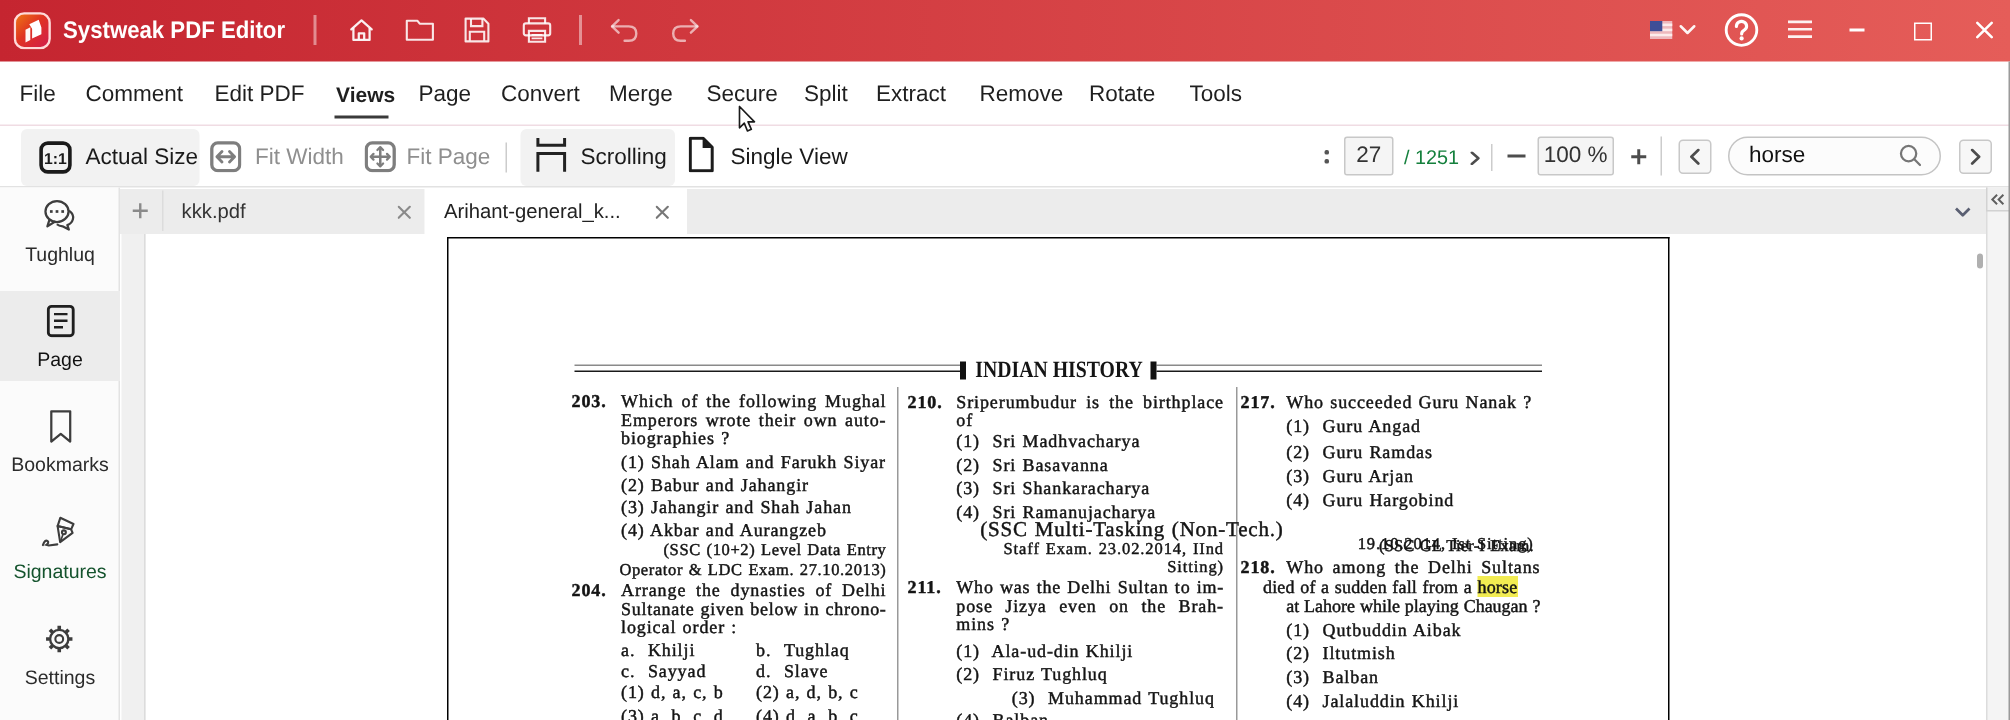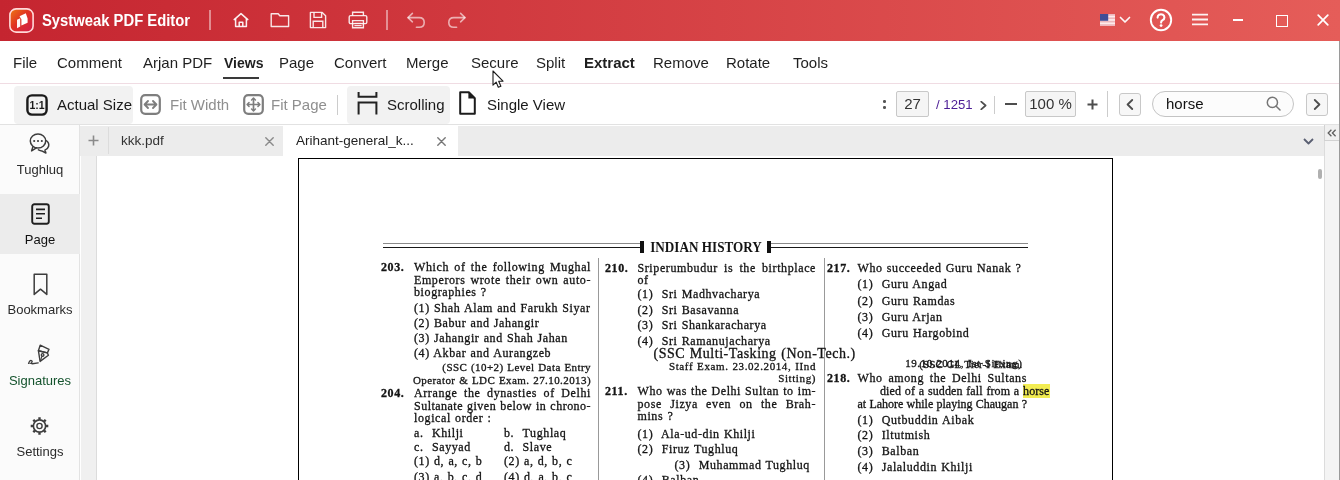--- a/index.html
+++ b/index.html
@@ -74,28 +74,28 @@
 <svg class="abs" style="left:1192px;top:13px" width="16" height="13" viewBox="0 0 16 13" stroke="rgba(255,255,255,0.92)" stroke-width="1.8">
 <path d="M0 1.6 H16 M0 6.5 H16 M0 11.4 H16"></path>
 </svg>
 <div class="abs" style="left:1233px;top:19px;width:10px;height:1.8px;background:#fff;"></div>
 <div class="abs" style="left:1276px;top:15px;width:9.6px;height:9.6px;border:1.6px solid #fff;"></div>
 <svg class="abs" style="left:1317px;top:14px" width="12" height="12" viewBox="0 0 12 12" stroke="#fff" stroke-width="1.7" stroke-linecap="round">
 <path d="M1.2 1.2 L10.8 10.8 M10.8 1.2 L1.2 10.8"></path>
 </svg>
 <div class="abs mtxt" style="left:13px;font-weight:normal;top:54px;">File</div>
 <div class="abs mtxt" style="left:57px;font-weight:normal;top:54px;">Comment</div>
-<div class="abs mtxt" style="left:143px;font-weight:normal;top:54px;">Arjan PDF</div>
+<div class="abs mtxt" style="left:143px;font-weight:normal;top:54px;">Edit PDF</div>
 <div class="abs mtxt" style="left:224px;font-weight:bold;font-size:14px;top:55px;">Views</div>
 <div class="abs mtxt" style="left:279px;font-weight:normal;top:54px;">Page</div>
 <div class="abs mtxt" style="left:334px;font-weight:normal;top:54px;">Convert</div>
 <div class="abs mtxt" style="left:406px;font-weight:normal;top:54px;">Merge</div>
 <div class="abs mtxt" style="left:471px;font-weight:normal;top:54px;">Secure</div>
 <div class="abs mtxt" style="left:536px;font-weight:normal;top:54px;">Split</div>
-<div class="abs mtxt" style="left:584px;font-weight:bold;top:54px;">Extract</div>
+<div class="abs mtxt" style="left:584px;font-weight:normal;top:54px;">Extract</div>
 <div class="abs mtxt" style="left:653px;font-weight:normal;top:54px;">Remove</div>
 <div class="abs mtxt" style="left:726px;font-weight:normal;top:54px;">Rotate</div>
 <div class="abs mtxt" style="left:793px;font-weight:normal;top:54px;">Tools</div>
 <div class="abs" style="left:223px;top:77px;width:36px;height:2.4px;background:#3a3a3a;"></div>
 <div class="abs" style="left:0;top:83px;width:1340px;height:1px;background:#f0dce3;"></div>
 <svg class="abs" style="left:492px;top:70px" width="12" height="19" viewBox="0 0 12 19">
 <path d="M1 1 L1 15.2 L4.2 12.1 L6.3 17.3 L8.9 16.2 L6.7 11.2 L11 11.2 Z" fill="#fff" stroke="#1a1a1a" stroke-width="1.1" stroke-linejoin="round"></path>
 </svg>
 <div class="abs" style="left:14px;top:86px;width:119px;height:38px;background:#f2f2f2;border-radius:4px;"></div>
 <div class="abs" style="left:347px;top:86px;width:103px;height:38px;background:#f2f2f2;border-radius:4px;"></div>
@@ -122,21 +122,21 @@
 </svg>
 <div class="abs ttxt" style="left:387px;top:96px;color:#1a1a1a;">Scrolling</div>
 <svg class="abs" style="left:459px;top:91px" width="17" height="24" viewBox="0 0 17 24" fill="none" stroke="#1c1c1c" stroke-width="2">
 <path d="M1.2 22.8 V1.2 H9.8 L15.8 7.2 V22.8 Z" stroke-linejoin="round"></path>
 <path d="M9.4 1.6 V7.6 H15.4 Z" fill="#1c1c1c" stroke="none"></path>
 </svg>
 <div class="abs ttxt" style="left:487px;top:96px;color:#1a1a1a;">Single View</div>
 <div class="abs" style="left:883px;top:100px;width:2.5px;height:2.5px;background:#555;border-radius:50%;"></div>
 <div class="abs" style="left:883px;top:106px;width:2.5px;height:2.5px;background:#555;border-radius:50%;"></div>
 <div class="abs" style="left:896px;top:91px;width:33px;height:26px;background:#f5f5f5;border:1px solid #c8c8c8;border-radius:2px;box-sizing:border-box;text-align:center;font-size:15px;color:#333;line-height:24px;">27</div>
-<div class="abs ttxt" style="left:936px;top:96.5px;color:#4c1d95;font-size:13.2px;">/ 1251</div>
+<div class="abs ttxt" style="left:936px;top:96.5px;color:#15803d;font-size:13.2px;">/ 1251</div>
 <svg class="abs" style="left:978.5px;top:100.5px" width="9" height="9" viewBox="0 0 9 9" fill="none" stroke="#4d4d4d" stroke-width="1.7">
     <path d="M2.2 0.7 L6.6 4.5 L2.2 8.3" stroke-linecap="round" stroke-linejoin="round"></path>
   </svg>
 <div class="abs" style="left:994px;top:96px;width:1.4px;height:18px;background:#cccccc;"></div>
 <div class="abs" style="left:1005px;top:103px;width:12px;height:2.3px;background:#4d4d4d;"></div>
 <div class="abs" style="left:1025px;top:91px;width:51px;height:26px;background:#f5f5f5;border:1px solid #c8c8c8;border-radius:2px;box-sizing:border-box;text-align:center;font-size:15px;color:#333;line-height:24px;">100 %</div>
 <svg class="abs" style="left:1087px;top:99px" width="11" height="11" viewBox="0 0 11 11" stroke="#4d4d4d" stroke-width="2">
     <path d="M5.5 0.5 V10.5 M0.5 5.5 H10.5"></path>
   </svg>
 <div class="abs" style="left:1107px;top:91px;width:1.4px;height:26px;background:#cccccc;"></div>
@@ -270,18 +270,18 @@
 <div class="ln num" style="left:827px;top:262.1px;">217.</div>
 <div class="ln" style="left:857.5px;top:262.1px;">Who succeeded Guru Nanak ?</div>
 <div class="ln" style="left:857.5px;top:278.4px;">(1)&nbsp; Guru Angad</div>
 <div class="ln" style="left:857.5px;top:294.6px;">(2)&nbsp; Guru Ramdas</div>
 <div class="ln" style="left:857.5px;top:310.9px;">(3)&nbsp; Guru Arjan</div>
 <div class="ln" style="left:857.5px;top:327.3px;">(4)&nbsp; Guru Hargobind</div>
 <div class="ln" style="right:317.5px;top:358px;font-size:11px;letter-spacing:0.12px;">(SSC GL Tier-I Exam.</div>
 <div class="ln" style="right:317.5px;top:357.3px;font-size:11px;letter-spacing:0.6px;">19.10.2014, Ist Sitting)</div>
 <div class="ln num" style="left:827px;top:372.0px;">218.</div>
 <div class="ln" id="fit9" style="word-spacing:2.16px;letter-spacing:0.60px;left:857.5px;top:372.0px;font-size:12px;">Who among the Delhi Sultans</div>
-<div class="ln" id="fit10" style="word-spacing:0.60px;letter-spacing:0.11px;left:856px;top:384.8px;font-size:12px;padding-left:24px;">died of a sudden fall from a <span style="background:#f2ec52;">horse</span></div>
+<div class="ln" id="fit10" style="word-spacing:0.60px;letter-spacing:0.11px;left:818px;top:384.8px;font-size:12px;padding-left:24px;">died of a sudden fall from a <span style="background:#f2ec52;">horse</span></div>
 <div class="ln" id="fit11" style="word-spacing:0.24px;letter-spacing:0.00px;left:857.5px;top:397.6px;font-size:12px;">at Lahore while playing Chaugan ?</div>
 <div class="ln" style="left:857.5px;top:414.1px;">(1)&nbsp; Qutbuddin Aibak</div>
 <div class="ln" style="left:857.5px;top:429.2px;">(2)&nbsp; Iltutmish</div>
 <div class="ln" style="left:857.5px;top:444.8px;">(3)&nbsp; Balban</div>
 <div class="ln" style="left:857.5px;top:461.0px;">(4)&nbsp; Jalaluddin Khilji</div>
 
 </body></html>

